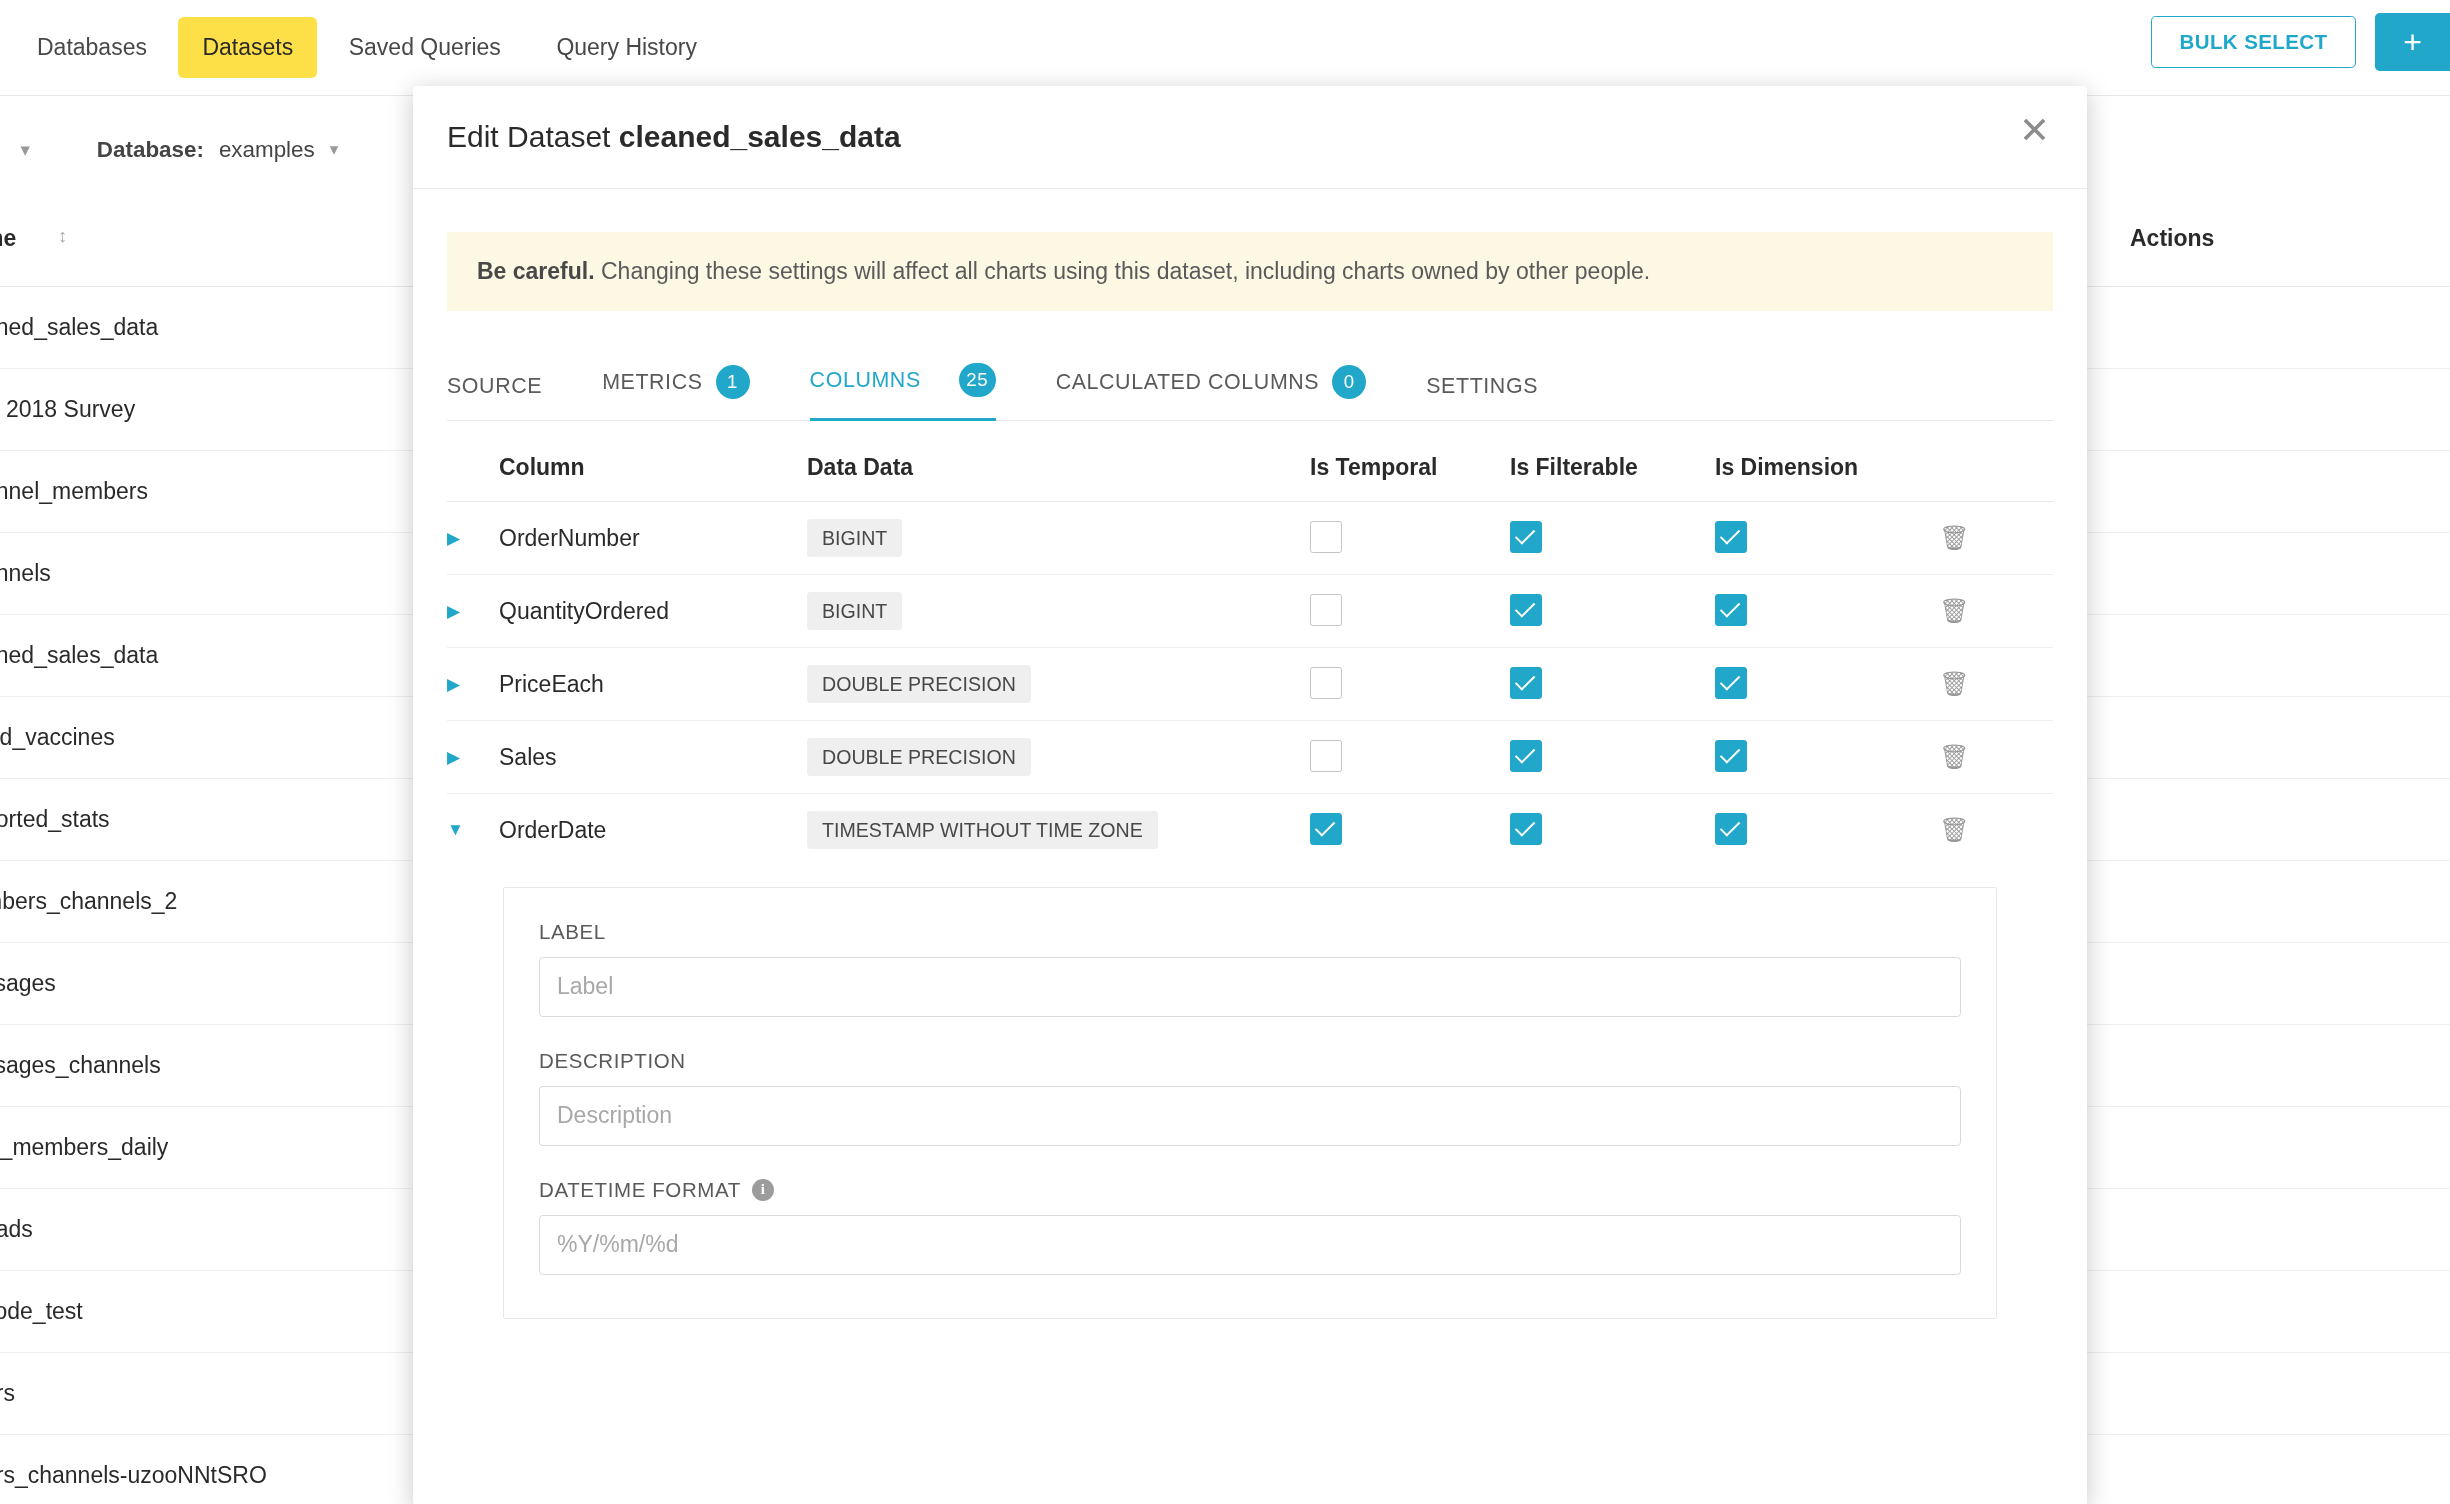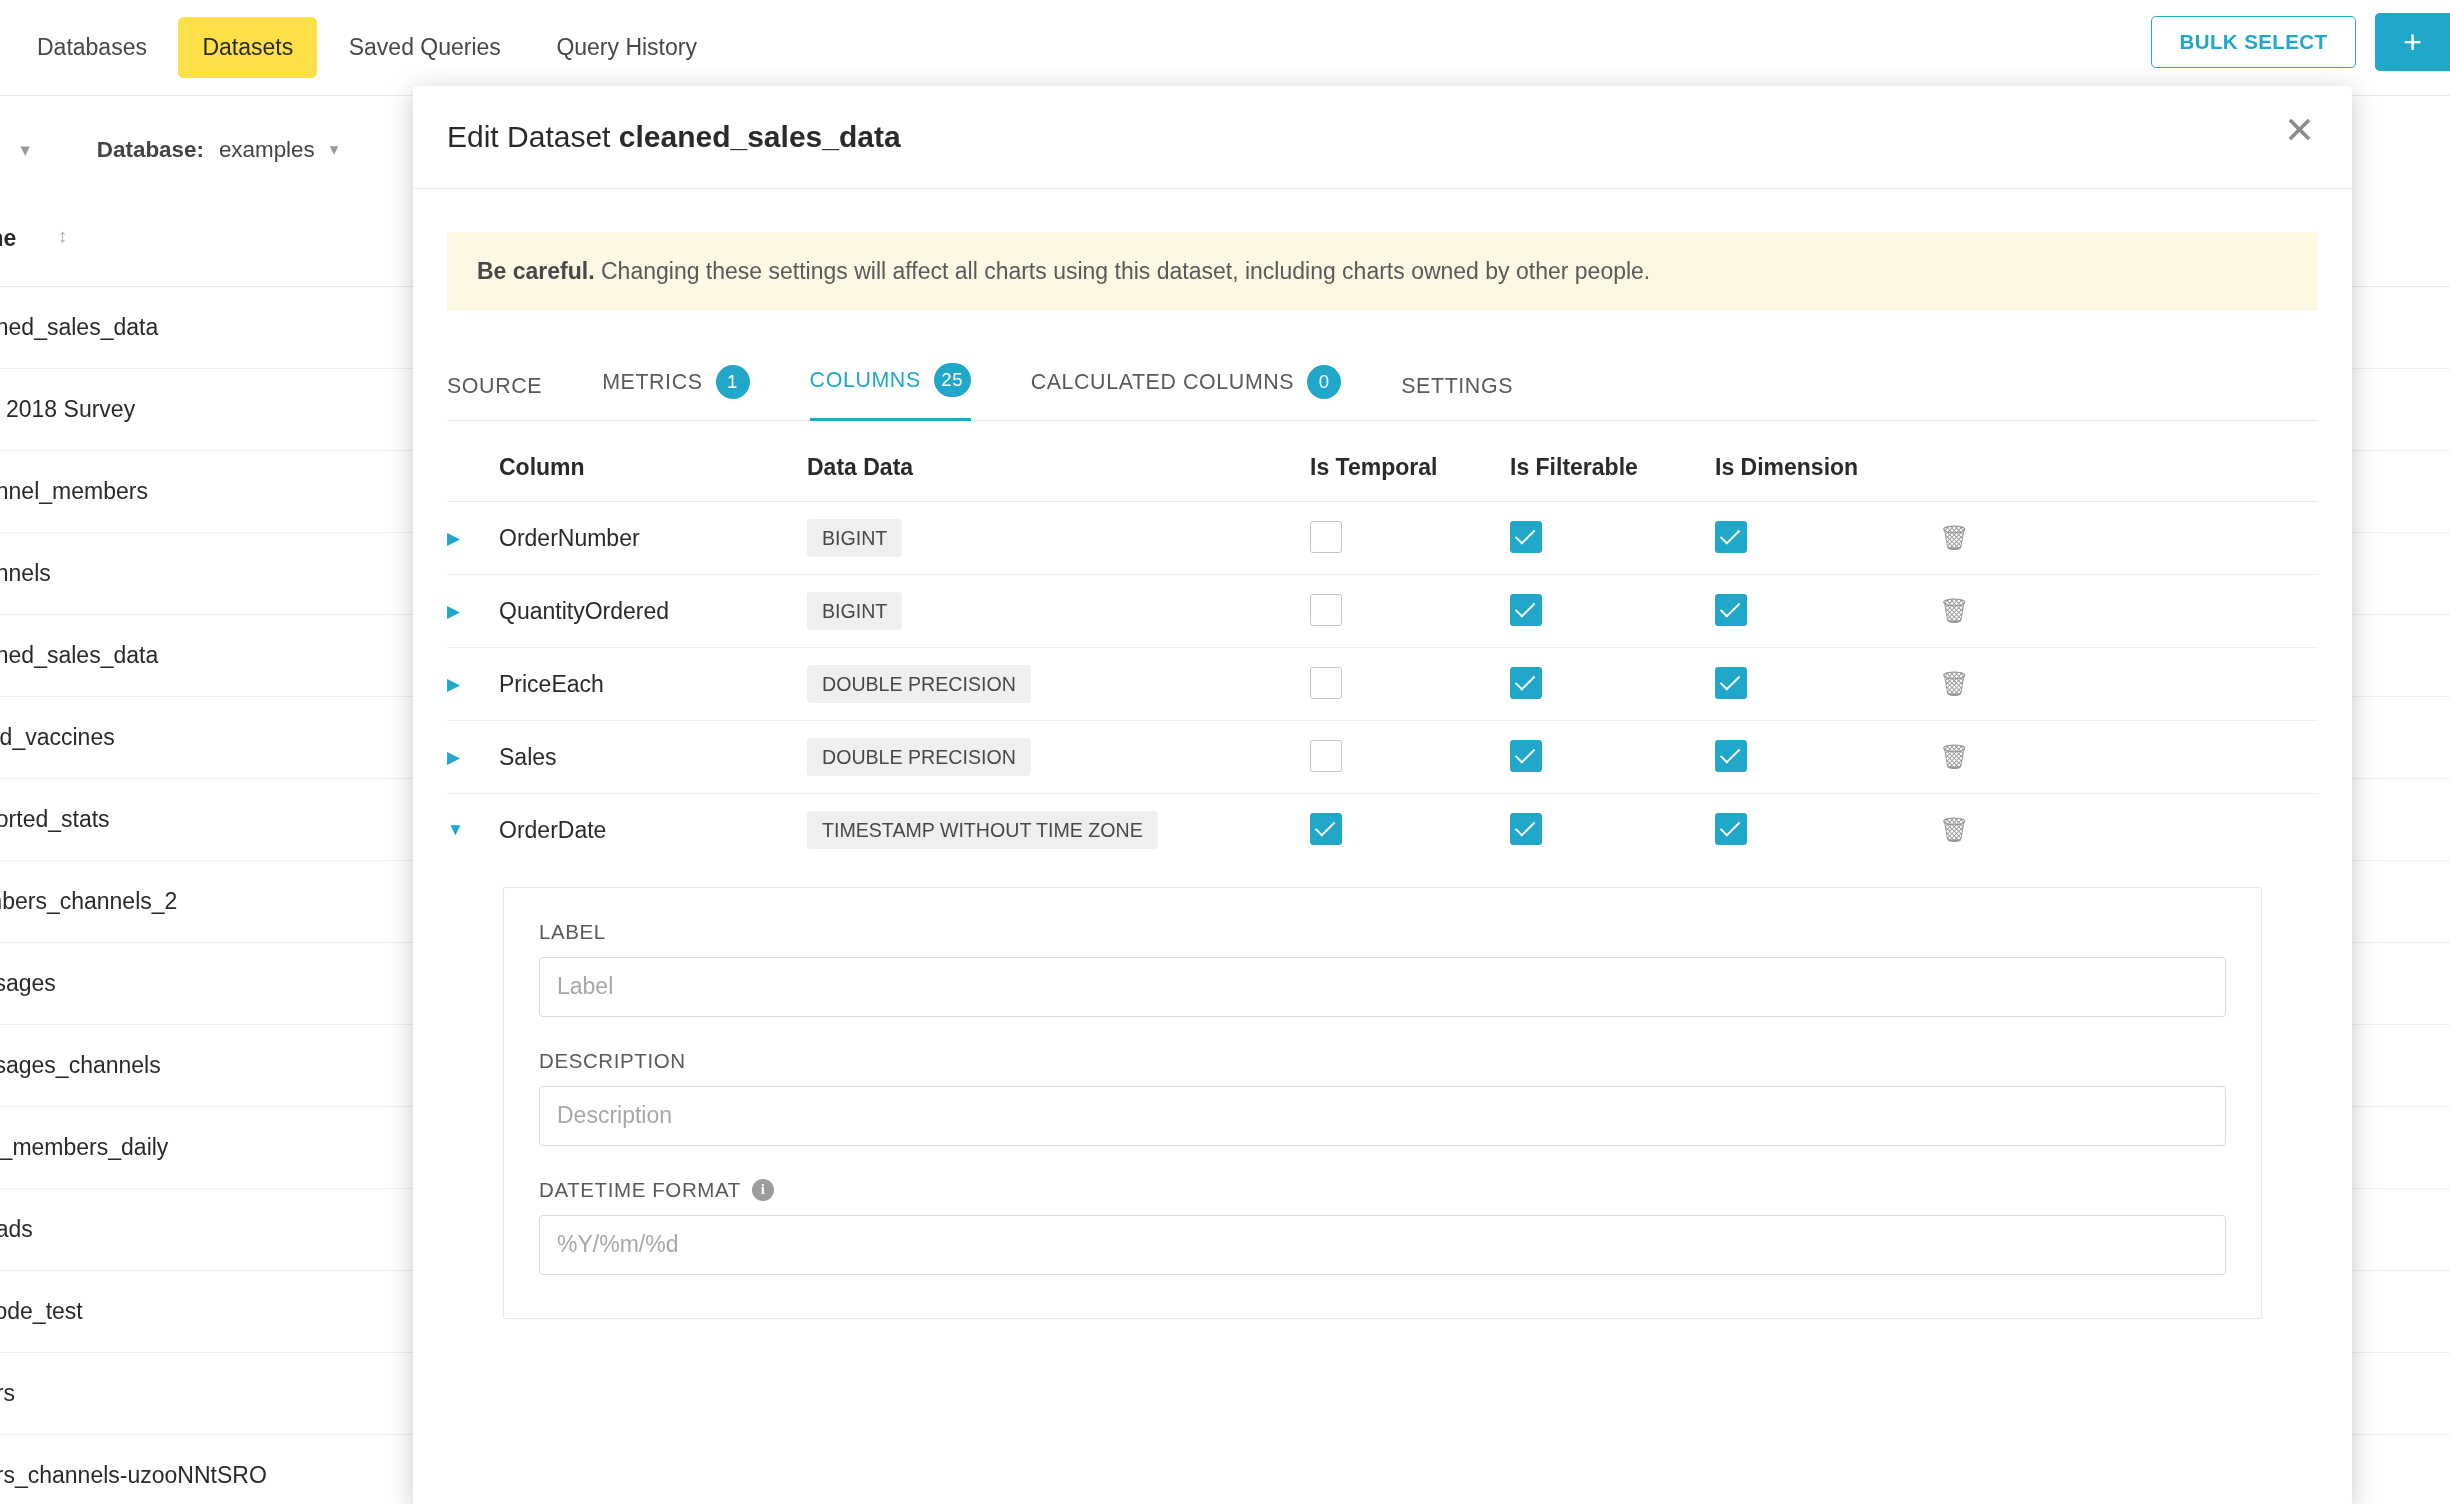--- a/index.html
+++ b/index.html
@@ -146,21 +146,21 @@
     font-size: 23px;
     color: #2a2a2a;
     margin-left: -17px;
   }
 
   
   .modal-shadow {
     position: absolute;
     top: 86px;
     left: 413px;
-    width: 1939px;
+    width: 1674px;
     height: 1419px;
     background: #ffffff;
     border-radius: 3.7px;
     box-shadow: 0 5.6px 26px rgba(0,0,0,0.22);
     overflow: hidden;
   }
   .modal-header {
     height: 103px;
     border-bottom: 0.9px solid #e8e8e8;
     display: flex;
@@ -209,20 +209,21 @@
     padding: 13px 0 20.5px 0;
     margin-right: 60px;
     display: flex;
     align-items: center;
     position: relative;
   }
   .tab.active {
     color: #20a7c9;
     border-bottom: 3.7px solid #20a7c9;
     margin-bottom: -0.9px;
+    gap: 25px;
   }
   .badge {
     display: inline-flex;
     align-items: center;
     justify-content: center;
     min-width: 34px;
     height: 34px;
     border-radius: 17px;
     background: #20a7c9;
     color: #fff;

